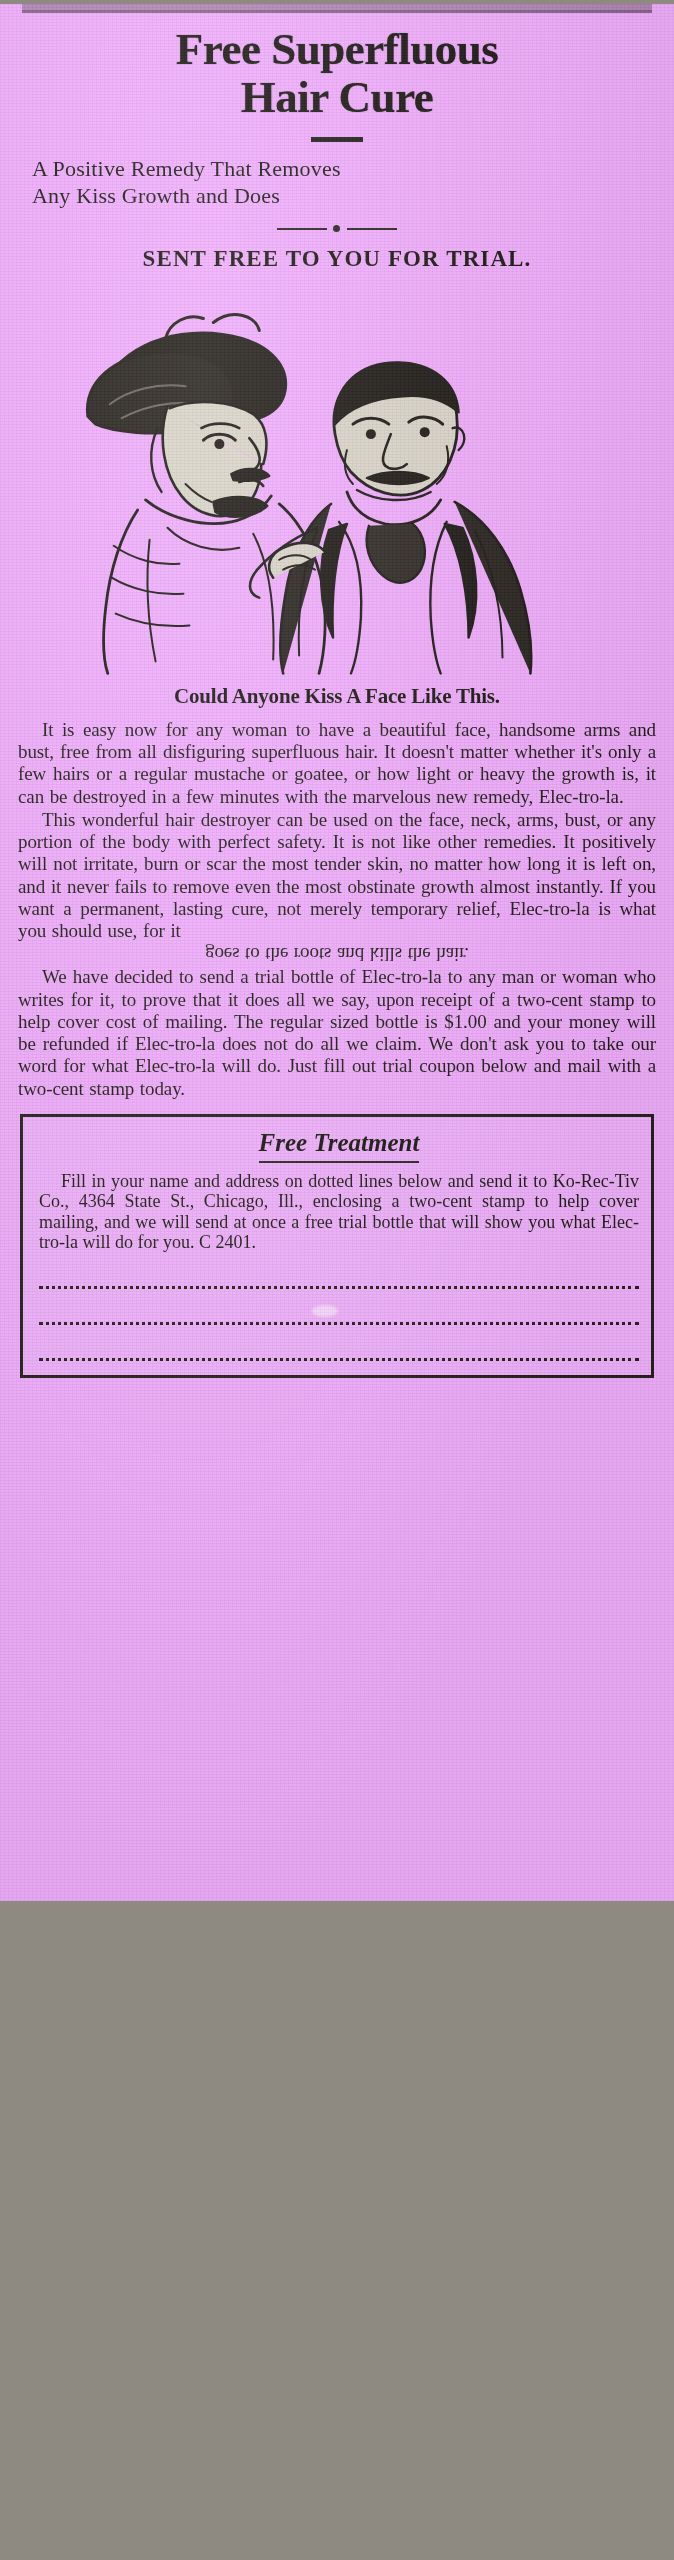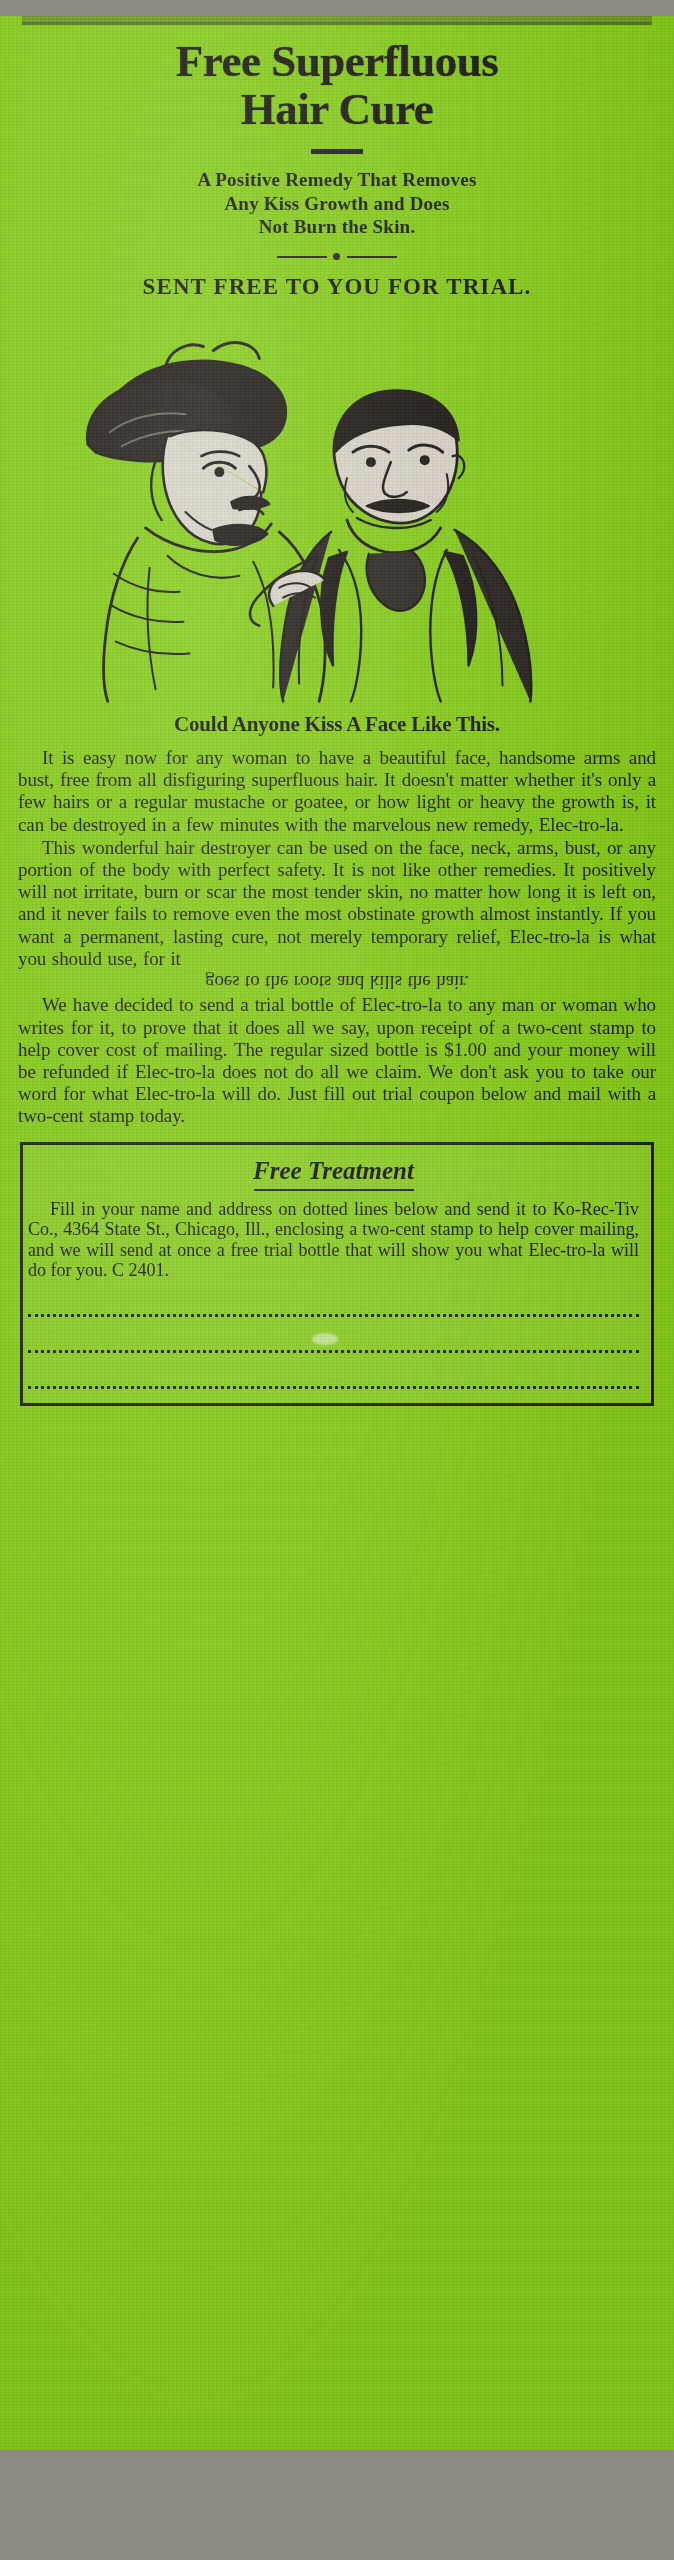--- a/index.html
+++ b/index.html
@@ -3,23 +3,23 @@
 <meta charset="utf-8">
 <style>
   html, body {
     margin: 0;
     padding: 0;
     background: #8e8a82;
   }
   .page {
     position: relative;
     width: 674px;
-    height: 2434px;
-    margin: 16px auto;
-    background: #84cc16;
+    height: 1897px;
+    margin: 4px auto;
+    background: #f0abfc;
     overflow: hidden;
     font-family: "Liberation Serif", serif;
     color: #1a1713;
   }
   
   .page::before {
     content: "";
     position: absolute;
     inset: 0;
     background:
@@ -66,23 +66,23 @@
     color: #17140f;
     text-shadow: 0 0 1px rgba(0,0,0,0.6);
   }
   .hr-short {
     width: 52px;
     height: 5px;
     background: #1d1a16;
     margin: 16px auto 14px auto;
   }
   .subhead {
-    text-align: center;
-    font-weight: bold;
-    font-size: 19px;
+    text-align: left;
+    font-weight: normal;
+    font-size: 22px;
     line-height: 1.22;
     letter-spacing: .2px;
     margin: 0 14px;
     color: #1a1713;
   }
   .dot-rule {
     width: 120px;
     margin: 14px auto 12px auto;
     position: relative;
     height: 10px;
@@ -144,21 +144,21 @@
   .flip {
     display: inline-block;
     transform: scaleY(-1);
   }
 
   
   .coupon {
     position: relative;
     margin: 14px 2px 0 2px;
     border: 3px solid #201c18;
-    padding: 10px 12px 14px 5px;
+    padding: 10px 12px 14px 16px;
     background: rgba(255,255,255,0.06);
   }
   .coupon-title {
     text-align: center;
     font-weight: bold;
     font-style: italic;
     font-size: 25px;
     margin: 2px 0 4px 0;
     color: #17140f;
   }
@@ -205,21 +205,20 @@
     <div class="headline">
       <div>Free Superfluous</div>
       <div>Hair Cure</div>
     </div>
 
     <div class="hr-short"></div>
 
     <div class="subhead">
       <div>A Positive Remedy That Removes</div>
       <div>Any Kiss Growth and Does</div>
-      <div>Not Burn the Skin.</div>
     </div>
 
     <div class="dot-rule">
       <i class="l"></i>
         <b></b>
         <i class="r"></i>
     </div>
 
     <div class="trial-line">SENT FREE TO YOU FOR TRIAL.</div>
 

